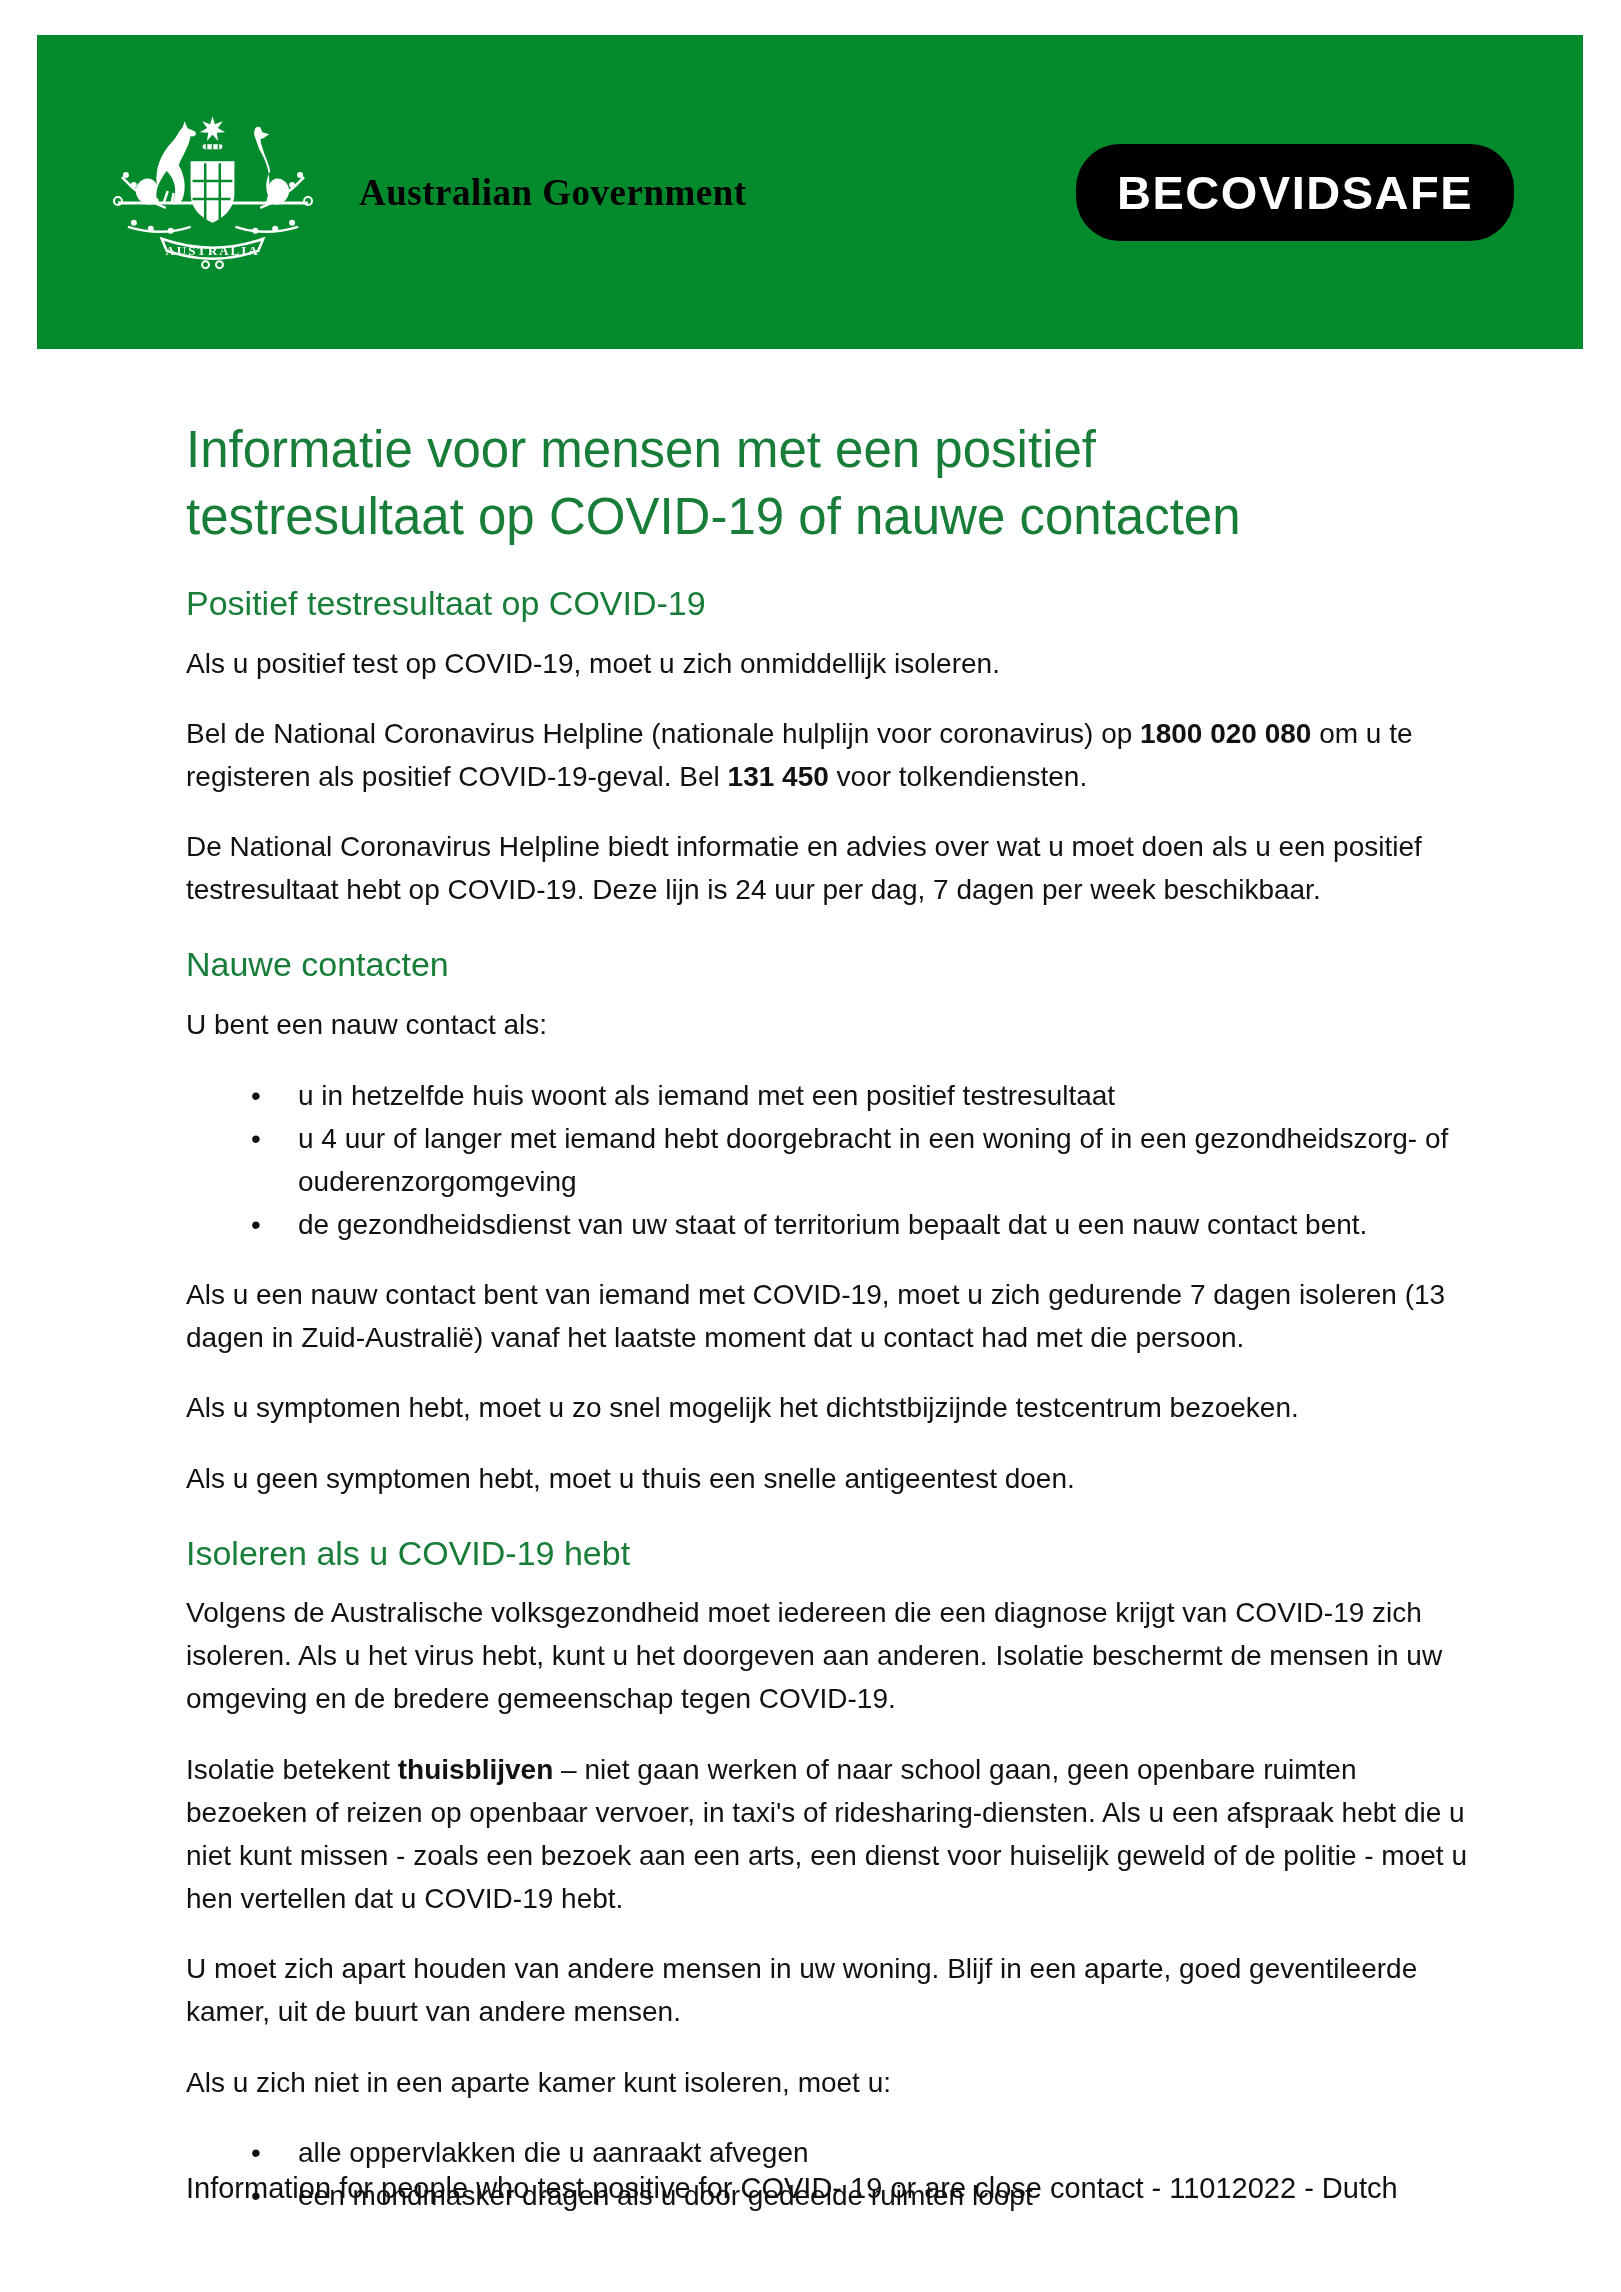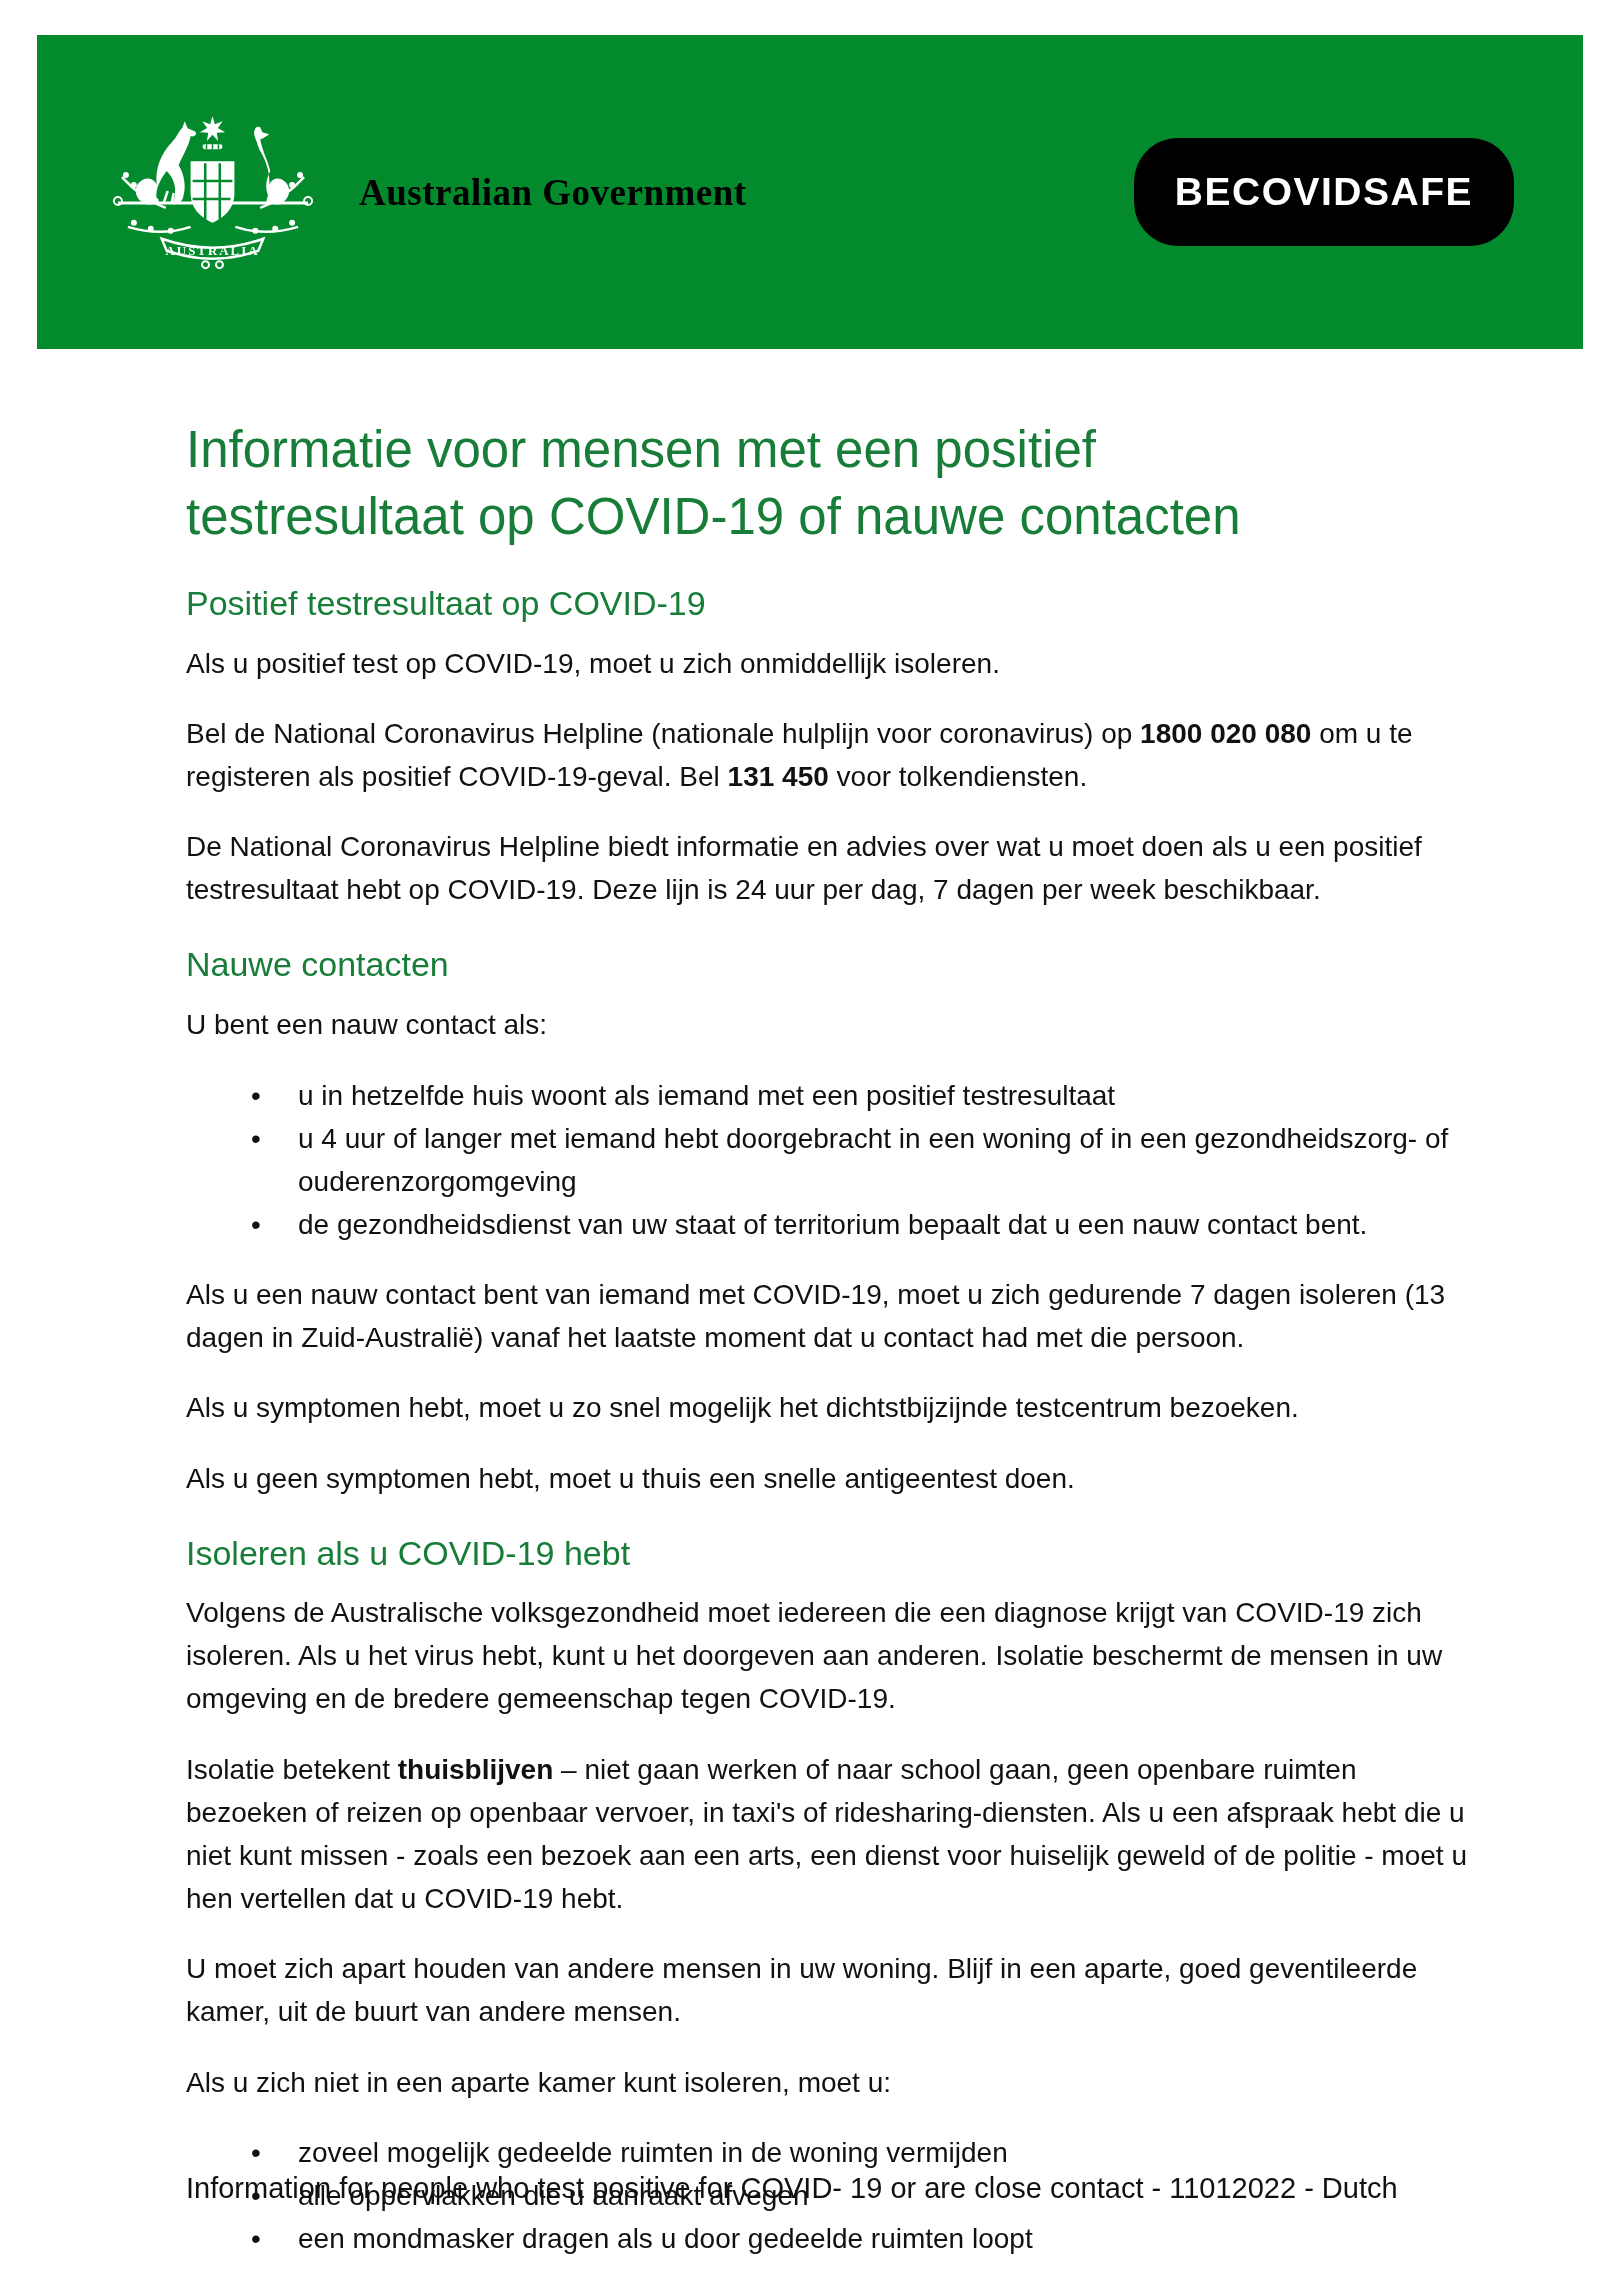--- a/index.html
+++ b/index.html
@@ -35,24 +35,24 @@
     color: #000000;
     font-family: "Liberation Serif", serif;
     font-weight: 700;
     font-size: 37px;
     letter-spacing: 0.5px;
   }
   .badge {
     margin-left: auto;
     background: var(--badge_bg, #000000);
     color: var(--badge_text, #ffffff);
-    height: 108px; border-radius: 44px;
+    height: 97px; border-radius: 44px;
     display: flex; align-items: center;
     padding: 0 41px;
-    font-size: 39px; letter-spacing: 1.5px;
+    font-size: 47px; letter-spacing: 1.5px;
     white-space: nowrap;
   }
   .badge .bold { font-weight: 700; }
   .badge .light { font-weight: 700; margin-left: 0; text-align: center; }
 
   
   .content {
     position: absolute; left: 186px; top: 416px;
     width: 1294px;
   }
@@ -157,20 +157,19 @@
   <p>Als u een nauw contact bent van iemand met COVID-19, moet u zich gedurende 7 dagen isoleren (13 dagen in Zuid-Australië) vanaf het laatste moment dat u contact had met die persoon.</p>
   <p>Als u symptomen hebt, moet u zo snel mogelijk het dichtstbijzijnde testcentrum bezoeken.</p>
   <p>Als u geen symptomen hebt, moet u thuis een snelle antigeentest doen.</p>
 
   <h2>Isoleren als u COVID-19 hebt</h2>
   <p>Volgens de Australische volksgezondheid moet iedereen die een diagnose krijgt van COVID-19 zich isoleren. Als u het virus hebt, kunt u het doorgeven aan anderen. Isolatie beschermt de mensen in uw omgeving en de bredere gemeenschap tegen COVID-19.</p>
   <p><span>Isolatie betekent </span><b>thuisblijven</b><span> – niet gaan werken of naar school gaan, geen openbare ruimten bezoeken of reizen op openbaar vervoer, in taxi's of ridesharing-diensten. Als u een afspraak hebt die u niet kunt missen - zoals een bezoek aan een arts, een dienst voor huiselijk geweld of de politie - moet u hen vertellen dat u COVID-19 hebt.</span></p>
   <p>U moet zich apart houden van andere mensen in uw woning. Blijf in een aparte, goed geventileerde kamer, uit de buurt van andere mensen.</p>
   <p>Als u zich niet in een aparte kamer kunt isoleren, moet u:</p>
   <ul>
-    <li>zoveel mogelijk gedeelde ruimten in de woning vermijden</li>
     <li>alle oppervlakken die u aanraakt afvegen</li>
     <li>een mondmasker dragen als u door gedeelde ruimten loopt</li>
   </ul>
 </div>
 
 <div class="footer">Information for people who test positive for COVID- 19 or are close contact - 11012022 - Dutch</div>
 
 
 </body></html>

